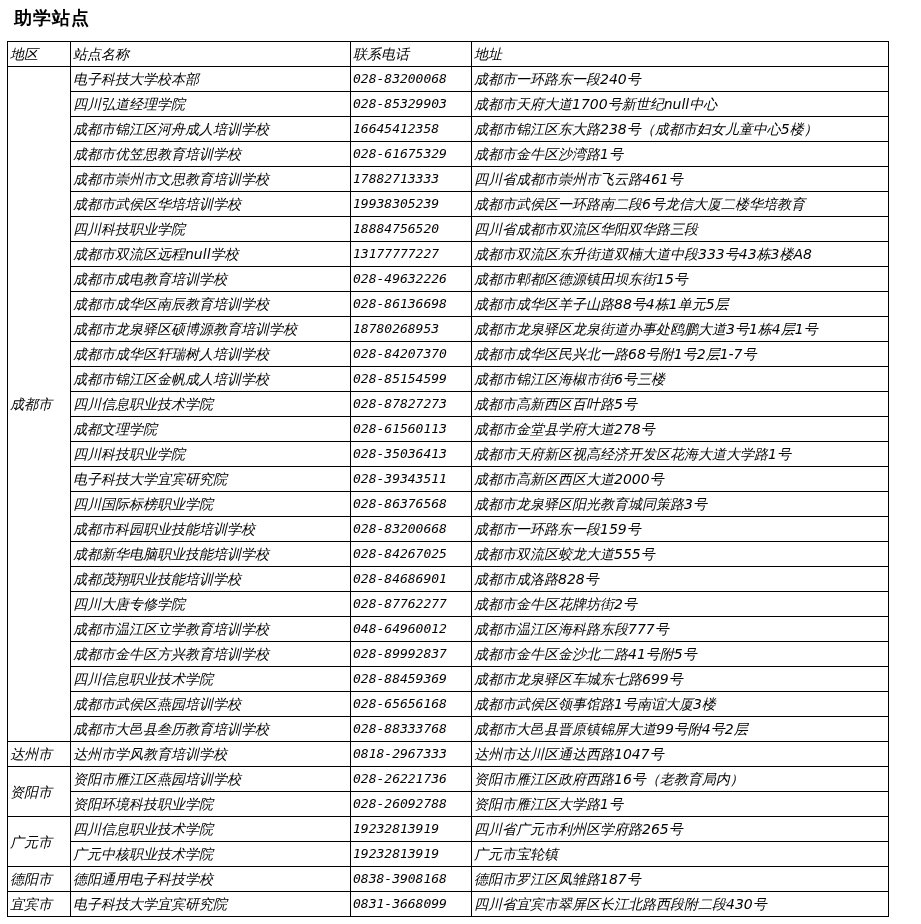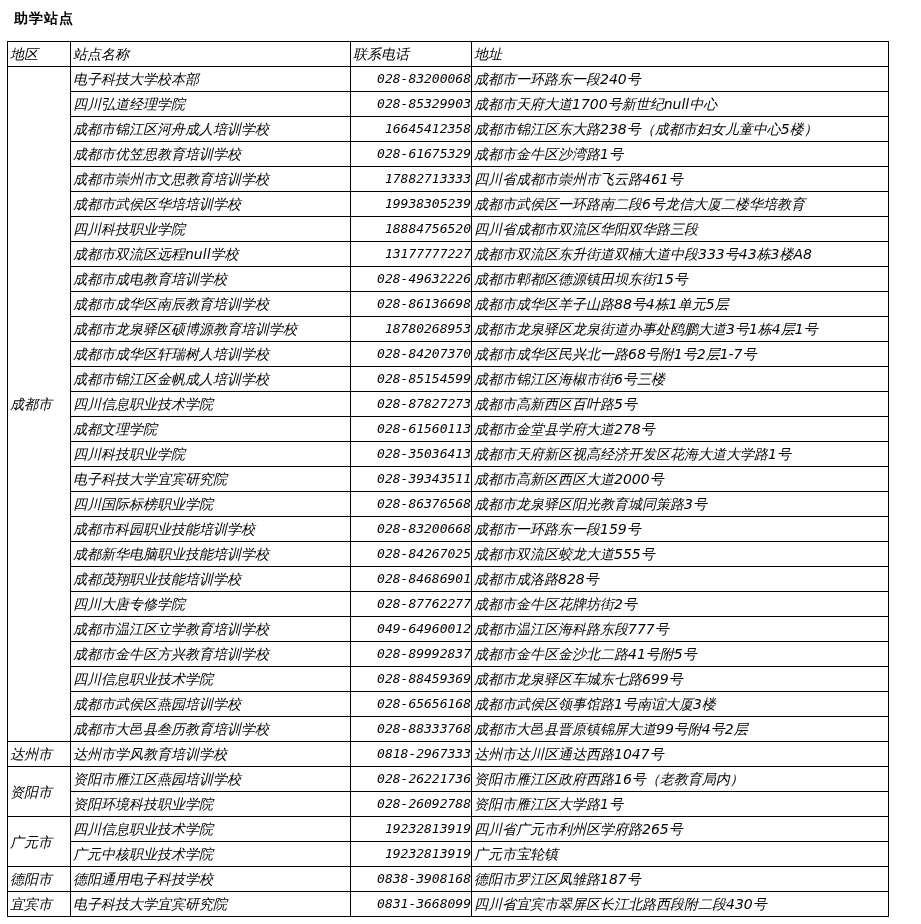--- a/index.html
+++ b/index.html
@@ -1,25 +1,25 @@
 <!DOCTYPE html>
 <html><head>
 <meta charset="utf-8">
 <style>
   html, body { margin: 0; padding: 0; background: #ffffff; }
   body { width: 921px; height: 924px; position: relative; overflow: hidden;
          font-family: "DejaVu Sans", "Liberation Sans", sans-serif; color: #000; }
-  .title { position: absolute; left: 14px; top: 6px; font-size: 14px; font-weight: bold;
+  .title { position: absolute; left: 14px; top: 6px; font-size: 18px; font-weight: bold;
            font-family: "DejaVu Serif", "Liberation Serif", serif; letter-spacing: 1px; line-height: 24px; }
   table.sites { position: absolute; left: 7px; top: 41px; border-collapse: collapse;
                 table-layout: fixed; width: 881px; font-style: italic; }
   table.sites td, table.sites th { border: 1px solid #000; padding: 0 0 0 2px; height: 24px;
                 font-size: 14px; font-weight: normal; text-align: left; white-space: nowrap;
                 overflow: hidden; line-height: 24px; vertical-align: middle; }
-  table.sites .phone { font-family: "DejaVu Sans Mono", "Liberation Mono", monospace; font-size: 13px; text-align: right; }
+  table.sites .phone { font-family: "DejaVu Sans Mono", "Liberation Mono", monospace; font-size: 13px; }
   col.c1 { width: 63px; } col.c2 { width: 280px; } col.c3 { width: 121px; } col.c4 { width: 417px; }
 </style>
 </head>
 <body>
 
 <div class="title">助学站点</div>
 
 <table class="sites">
   <colgroup>
       <col class="c1">
@@ -142,21 +142,21 @@
         <td class="phone">028-84686901</td>
         <td>成都市成洛路828号</td>
       </tr>
       <tr>
         <td>四川大唐专修学院</td>
         <td class="phone">028-87762277</td>
         <td>成都市金牛区花牌坊街2号</td>
       </tr>
       <tr>
         <td>成都市温江区立学教育培训学校</td>
-        <td class="phone">049-64960012</td>
+        <td class="phone">048-64960012</td>
         <td>成都市温江区海科路东段777号</td>
       </tr>
       <tr>
         <td>成都市金牛区方兴教育培训学校</td>
         <td class="phone">028-89992837</td>
         <td>成都市金牛区金沙北二路41号附5号</td>
       </tr>
       <tr>
         <td>四川信息职业技术学院</td>
         <td class="phone">028-88459369</td>

